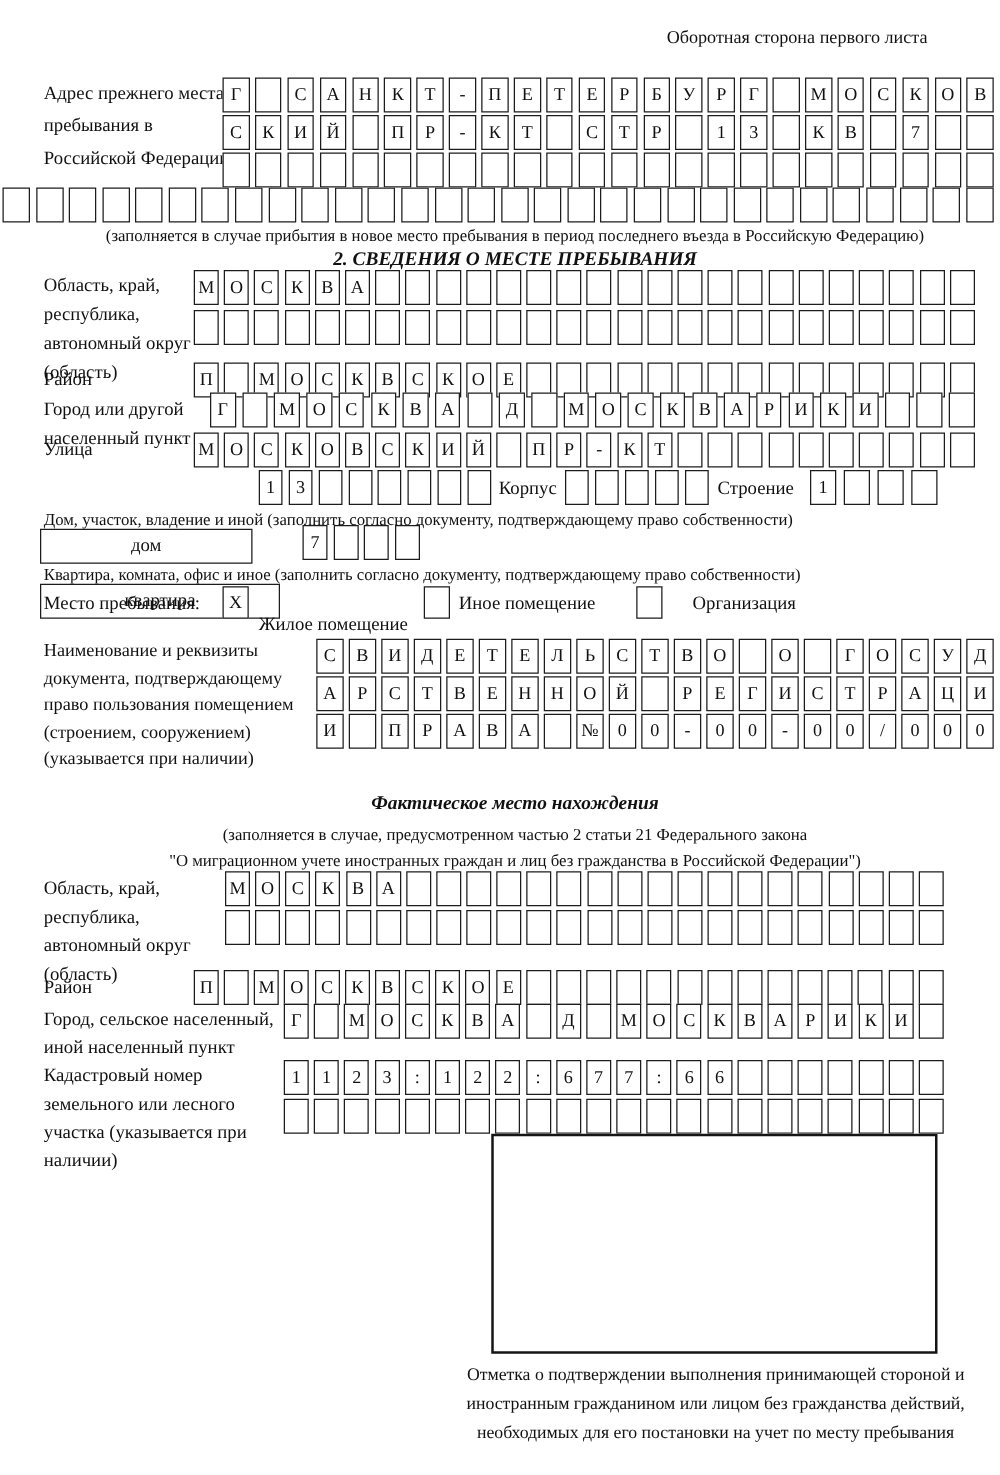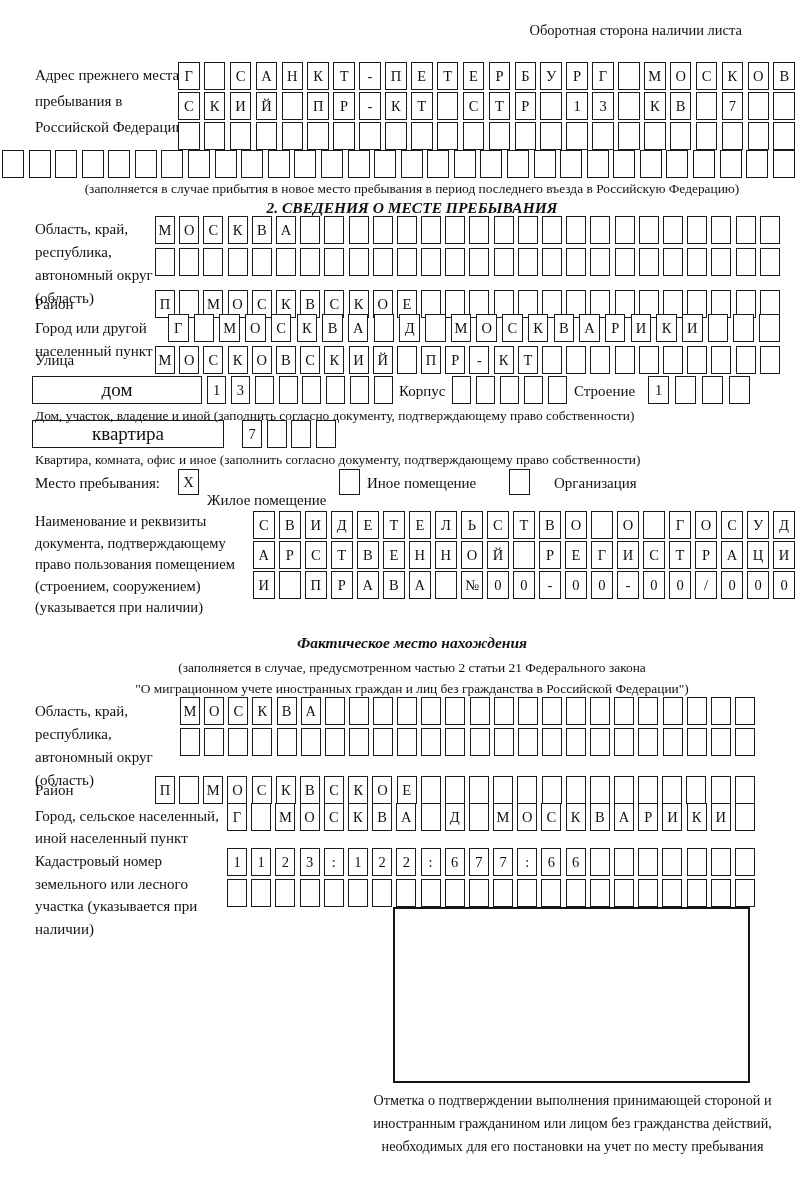--- a/index.html
+++ b/index.html
@@ -16,33 +16,33 @@
   .lbl { font-size:15px; line-height:23px; }
   .cells { position:absolute; display:flex; justify-content:space-between; }
   .cell {
     width:var(--cw,20px); height:var(--ch,28px);
     border:1.6px solid #1c1c1c;
     display:flex; align-items:center; justify-content:center;
     font-size:14.5px; background:#fff; flex:0 0 auto;
   }
   .widebox {
     position:absolute; height:28px; border:1.6px solid #1c1c1c;
-    display:flex; align-items:center; justify-content:center; font-size:19px;
+    display:flex; align-items:center; justify-content:center; font-size:15px;margin-top:47px;
   }
   .caption { font-size:13.4px; }
   .centered { left:12px; width:800px; text-align:center; }
   .title { font-weight:bold; font-size:15.5px;font-style:italic; }
   .stampbox { border:2px solid #151515; background:#fff; }
 </style>
 </head>
 <body>
 
 <div id="page">
 
-  <div class="abs" style="top:22px; right:58px; font-size:14.5px;">Оборотная сторона наличии листа</div>
+  <div class="abs" style="top:22px; right:58px; font-size:14.5px;">Оборотная сторона первого листа</div>
 
   <div class="abs lbl" style="left:35px; top:62px; width:150px; line-height:26px;">Адрес прежнего места пребывания в Российской Федерации</div>
   <div class="cells" style="left:178px; top:62px;  width:617px; --cw:21.5px;">
       <span class="cell">Г</span>
       <span class="cell"></span>
       <span class="cell">С</span>
       <span class="cell">А</span>
       <span class="cell">Н</span>
       <span class="cell">К</span>
       <span class="cell">Т</span>

